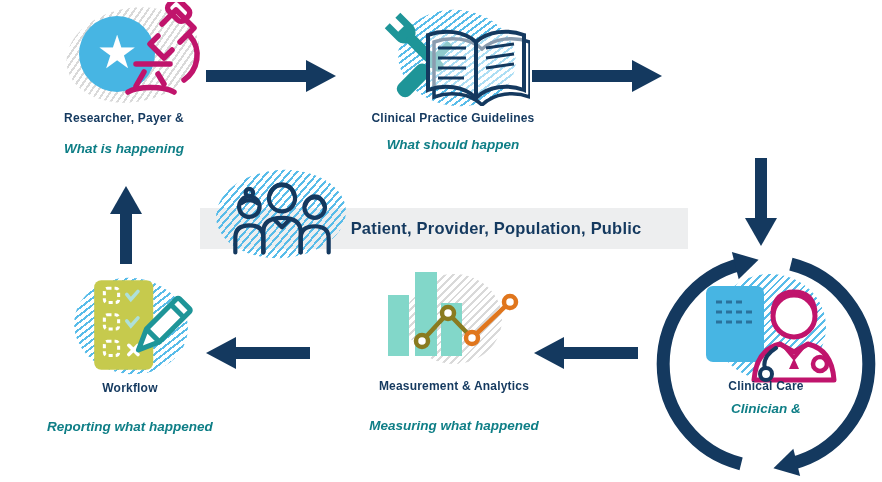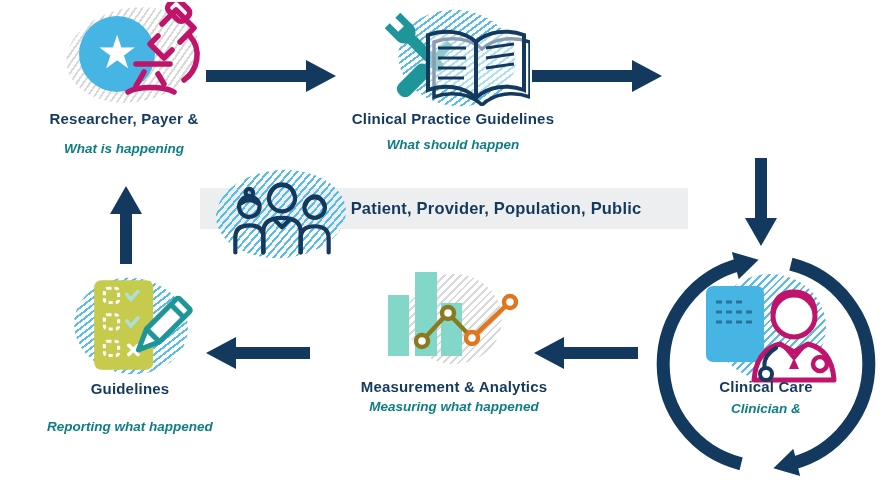--- a/index.html
+++ b/index.html
@@ -12,21 +12,21 @@
   #stage{
     position:relative; width:882px; height:482px; overflow:hidden;
     background:#fff; font-family:"Liberation Sans", sans-serif;
   }
   .node{position:absolute; text-align:center;}
   .icon-zone{position:relative; height:100px;}
   .blob{position:absolute; border-radius:50%;}
   .hatch-blue{background:repeating-linear-gradient(135deg,var(--blue-hatch) 0 2px,transparent 2px 5.5px);}
   .hatch-gray{background:repeating-linear-gradient(135deg,var(--gray-hatch) 0 2px,transparent 2px 5.5px);}
   .title{
-    margin:6px 0 0 0; font-size:15px; line-height:21px; font-weight:bold;
+    margin:6px 0 0 0; font-size:12px; line-height:21px; font-weight:bold;
     color:var(--navy); letter-spacing:.2px;
   }
   .title .tline{display:block;}
   .sub{
     margin:8px 0 0 0; font-size:13.5px; line-height:15px;
     font-weight:bold; font-style:italic; color:var(--teal-text);
   }
   .arrow{position:absolute; display:block;}
   .arrow *{fill:var(--navy);}
   .star-badge{
@@ -110,21 +110,21 @@
     <rect x="0" y="10" width="102" height="12"></rect>
     <polygon points="100,0 130,16 100,32"></polygon>
   </svg>
 
 
   <svg class="arrow" style="left:745px;top:158px;" width="32" height="88" viewBox="0 0 32 88">
     <rect x="10" y="0" width="12" height="62"></rect>
     <polygon points="0,60 32,60 16,88"></polygon>
   </svg>
 
-  <div id="banner" style="left:200px;top:188px;width:488px;height:41px;">
+  <div id="banner" style="left:200px;top:208px;width:488px;height:41px;">
     <div class="banner-label">Patient, Provider, Population, Public</div>
   </div>
   <div class="blob hatch-blue" style="position:absolute;left:216px;top:170px;width:130px;height:88px;transform:rotate(-4deg);"></div>
   <svg class="abs" style="position:absolute;left:226px;top:174px;" width="112" height="84" viewBox="0 0 120 90">
     <g fill="none" stroke="var(--navy)" stroke-width="4.5" stroke-linecap="round" stroke-linejoin="round">
       <circle cx="25" cy="20" r="4"></circle>
       <circle cx="25" cy="35" r="11"></circle>
       <path d="M17 31 q8 -6 16 0"></path>
       <path d="M10 84 V68 q0 -13 15 -13 q15 0 15 13 V84"></path>
       <circle cx="95" cy="36" r="11"></circle>
@@ -156,21 +156,21 @@
           <path d="M42 16 l4 5 7 -8 M42 42 l4 5 7 -8" stroke="#aee0da" stroke-width="3.5"></path>
           <path d="M44 66 l9 9 M53 66 l-9 9" stroke="#ffffff" stroke-width="3.5"></path>
         </g>
         <g transform="translate(62 62) rotate(45)" fill="#fff" stroke="var(--teal-icon)" stroke-width="5" stroke-linejoin="round">
           <rect x="-9" y="-52" width="18" height="44" rx="2"></rect>
           <path d="M-9 -8 L0 12 L9 -8 Z"></path>
           <path d="M-9 -42 h18" fill="none"></path>
         </g>
       </svg>
     </div>
-    <h3 class="title" style="margin-top:2px;">Guidelines</h3>
+    <h3 class="title" style="margin-top:2px;">Workflow</h3>
     <p class="sub" style="margin-top:20px;">Reporting what happened</p>
   </section>
 
   <svg class="arrow" style="left:206px;top:337px;" width="104" height="32" viewBox="0 0 104 32">
     <polygon points="30,0 0,16 30,32"></polygon>
     <rect x="28" y="10" width="76" height="12"></rect>
   </svg>
 
   <section class="node" id="node-measurement" style="left:342px;top:258px;width:224px;">
     <div class="icon-zone" style="height:116px;">
@@ -187,21 +187,21 @@
         </g>
         <g fill="#fff" stroke-width="4.5">
           <circle cx="42" cy="75" r="6" stroke="var(--olive)"></circle>
           <circle cx="68" cy="47" r="6" stroke="var(--olive)"></circle>
           <circle cx="92" cy="72" r="6" stroke="var(--orange)"></circle>
           <circle cx="130" cy="36" r="6" stroke="var(--orange)"></circle>
         </g>
       </svg>
     </div>
     <h3 class="title" style="margin-top:2px;">Measurement &amp; Analytics</h3>
-    <p class="sub" style="margin-top:2px;">Measuring what happened</p>
+    <p class="sub" style="margin-top:21px;">Measuring what happened</p>
   </section>
 
   <svg class="arrow" style="left:534px;top:337px;" width="104" height="32" viewBox="0 0 104 32">
     <polygon points="30,0 0,16 30,32"></polygon>
     <rect x="28" y="10" width="76" height="12"></rect>
   </svg>
 
   <section class="node" id="node-care" style="left:650px;top:248px;width:232px;height:234px;">
     <svg class="abs" style="left:0;top:0;" width="232" height="232" viewBox="0 0 232 232">
       <g stroke="var(--navy)" stroke-width="13" fill="none">

